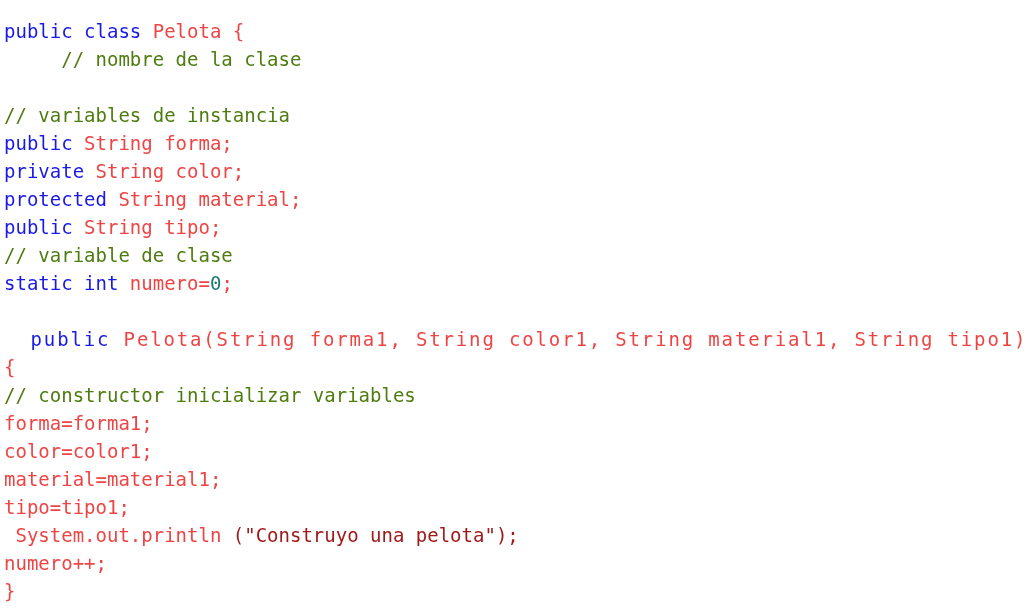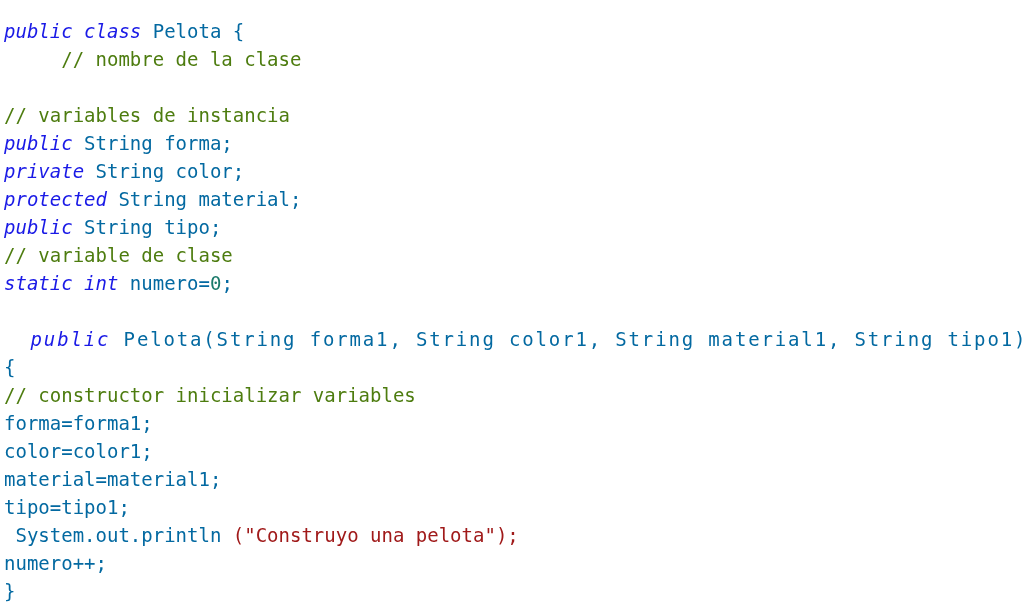--- a/index.html
+++ b/index.html
@@ -33,24 +33,24 @@
     letter-spacing: 0px;
   }
   .code-line.blank {
     height: 28px;
   }
   
   .code-line.wide {
     letter-spacing: 1.85px;
   }
   .tok { white-space: pre; }
-  .tok-keyword  { color: #1a1ae6; font-style: italic; }
+  .tok-keyword  { color: #1a1ae6; }
   .tok-comment  { color: #4d7c0f; }
   .tok-string   { color: #a01a1a; }
   .tok-number   { color: #1a7a6a; }
-  .tok-plain    { color: #0369a1; }
+  .tok-plain    { color: #ef4444; }
 </style>
 </head>
 <body>
 
 <div id="screenshot">
   <pre id="code-listing"><div class="code-line"><span class="tok tok-keyword">public</span><span class="tok tok-plain"> </span><span class="tok tok-keyword">class</span><span class="tok tok-plain"> Pelota {</span></div><div class="code-line"><span class="tok tok-plain">     </span><span class="tok tok-comment">// nombre de la clase</span></div><div class="code-line blank">&nbsp;</div><div class="code-line"><span class="tok tok-comment">// variables de instancia</span></div><div class="code-line"><span class="tok tok-keyword">public</span><span class="tok tok-plain"> String forma;</span></div><div class="code-line"><span class="tok tok-keyword">private</span><span class="tok tok-plain"> String color;</span></div><div class="code-line"><span class="tok tok-keyword">protected</span><span class="tok tok-plain"> String material;</span></div><div class="code-line"><span class="tok tok-keyword">public</span><span class="tok tok-plain"> String tipo;</span></div><div class="code-line"><span class="tok tok-comment">// variable de clase</span></div><div class="code-line"><span class="tok tok-keyword">static</span><span class="tok tok-plain"> </span><span class="tok tok-keyword">int</span><span class="tok tok-plain"> numero=</span><span class="tok tok-number">0</span><span class="tok tok-plain">;</span></div><div class="code-line blank">&nbsp;</div><div class="code-line wide"><span class="tok tok-plain">  </span><span class="tok tok-keyword">public</span><span class="tok tok-plain"> Pelota(String forma1, String color1, String material1, String tipo1)</span></div><div class="code-line"><span class="tok tok-plain">{</span></div><div class="code-line"><span class="tok tok-comment">// constructor inicializar variables</span></div><div class="code-line"><span class="tok tok-plain">forma=forma1;</span></div><div class="code-line"><span class="tok tok-plain">color=color1;</span></div><div class="code-line"><span class="tok tok-plain">material=material1;</span></div><div class="code-line"><span class="tok tok-plain">tipo=tipo1;</span></div><div class="code-line"><span class="tok tok-plain"> System.out.println </span><span class="tok tok-string">("Construyo una pelota");</span></div><div class="code-line"><span class="tok tok-plain">numero++;</span></div><div class="code-line"><span class="tok tok-plain">}</span></div></pre>
 </div>
 
 </body></html>

